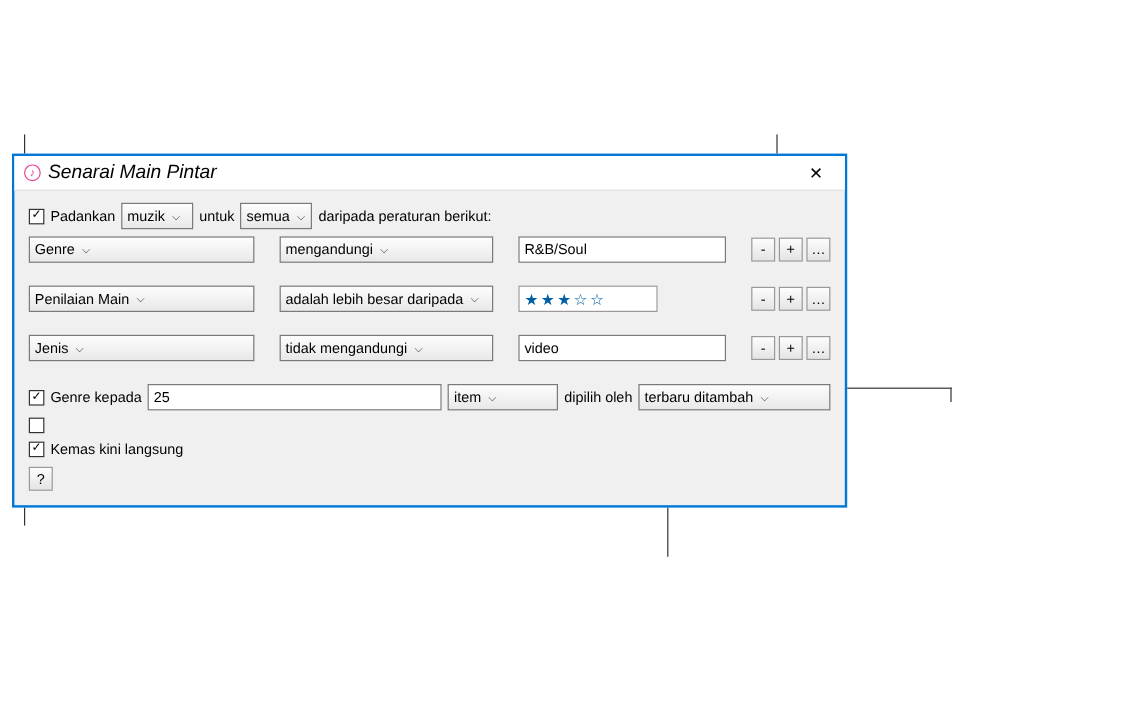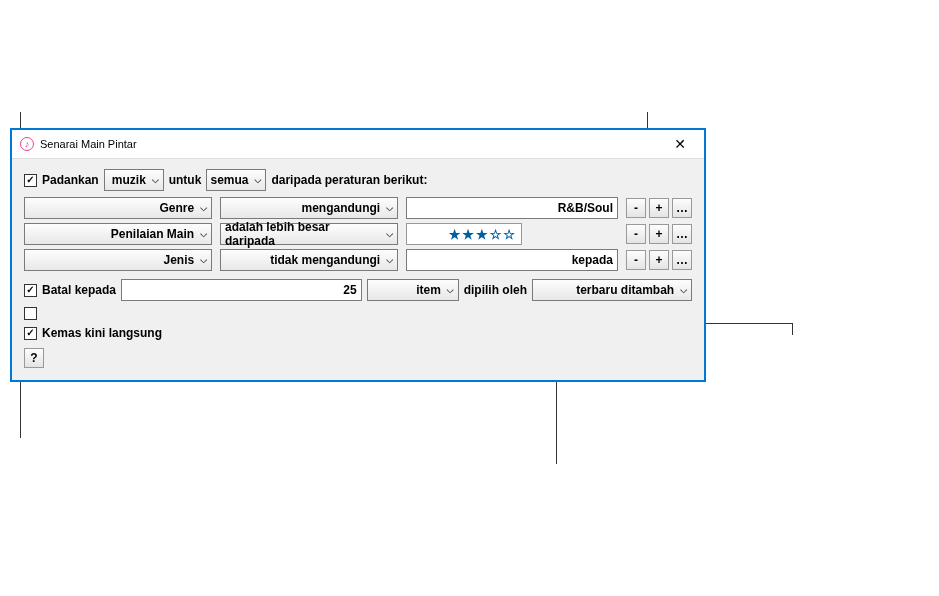--- a/index.html
+++ b/index.html
@@ -37,34 +37,33 @@
       width: 14px;
       height: 14px;
       border-radius: 50%;
       border: 1.5px solid #e84393;
       display: inline-flex;
       align-items: center;
       justify-content: center;
       font-size: 9px;
       color: #e84393;
     }
-    .titlebar-title { font-size: 11px; }
+    .titlebar-title { font-size: 16px; font-style: italic; }
     .close-btn {
       width: 32px;
       height: 20px;
       display: flex;
       align-items: center;
       justify-content: center;
       font-size: 14px;
       background: transparent;
       border: none;
     }
     .content {
       padding: 10px 12px 12px 12px;
-      font-weight: bold;
     }
     .row {
       display: flex;
       align-items: center;
       gap: 5px;
       margin-bottom: 6px;
       flex-wrap: nowrap;
     }
     .checkbox {
       width: 13px;
@@ -81,38 +80,38 @@
     .checkbox.checked::before { content: "✓"; color: #000; }
     .label { white-space: nowrap; }
     .select, .text-input {
       height: 22px;
       border: 1px solid #7a7a7a;
       background: #fff;
       padding: 2px 4px;
       font-size: 12px;
       display: inline-flex;
       align-items: center;
-      justify-content: flex-end;
+      justify-content: flex-start;
       gap: 4px;
     }
     .select {
       background: linear-gradient(#fdfdfd, #e8e8e8);
       position: relative;
     }
     .select .chev {
       font-size: 9px;
       color: #444;
       margin-left: 2px;
     }
     .text-input { background: #fff; flex: 1; }
     .rule-row {
       display: flex;
       align-items: center;
-      gap: 8px;
-      margin-bottom: 4px;
+      gap: 21px;
+      margin-bottom: 19px;
     }
     .rule-field { width: 188px; }
     .rule-op { width: 178px; }
     .rule-val { flex: 1; }
     .rule-btns { display: flex; gap: 3px; }
     .sq-btn {
       width: 20px;
       height: 20px;
       border: 1px solid #999;
       background: linear-gradient(#fdfdfd, #e4e4e4);
@@ -260,38 +259,38 @@
     <div class="rule-row">
       <span class="select rule-field">
         <span>Jenis</span>
         <span class="chev">⌵</span>
       </span>
       <span class="select rule-op">
         <span>tidak mengandungi</span>
         <span class="chev">⌵</span>
       </span>
       <span class="text-input rule-val">
-        <span>kepada</span>
+        <span>video</span>
       </span>
       <span class="rule-btns">
         <span class="sq-btn">
             <span>-</span>
           </span>
         <span class="sq-btn">
             <span>+</span>
           </span>
         <span class="sq-btn">
             <span>…</span>
           </span>
       </span>
     </div>
 
     <div class="row" style="margin-top:8px">
       <span class="checkbox checked"></span>
-      <span class="label">Batal kepada</span>
+      <span class="label">Genre kepada</span>
       <span class="text-input limit-num">
         <span>25</span>
       </span>
       <span class="select limit-unit">
         <span>item</span>
         <span class="chev">⌵</span>
       </span>
       <span class="label">dipilih oleh</span>
       <span class="select limit-sel">
         <span>terbaru ditambah</span>

